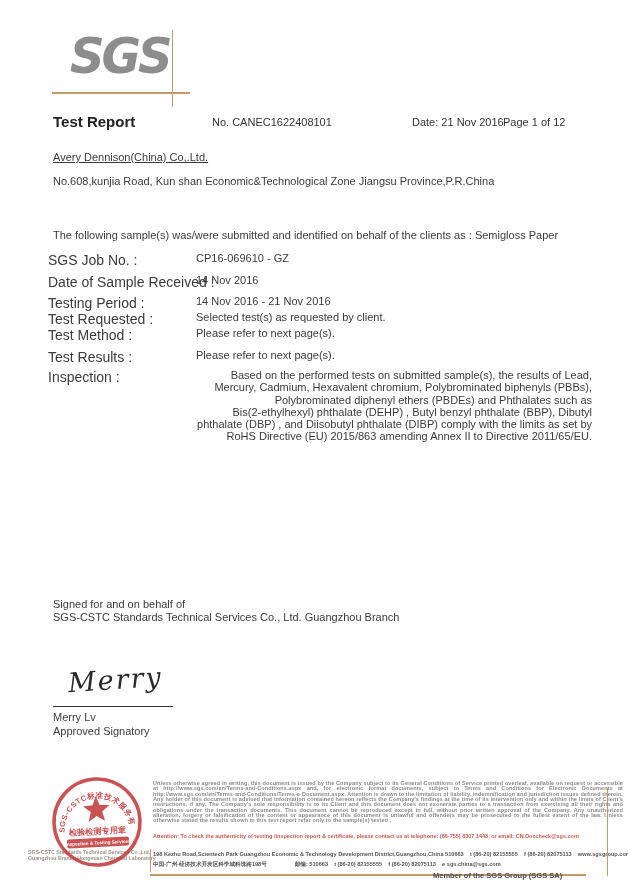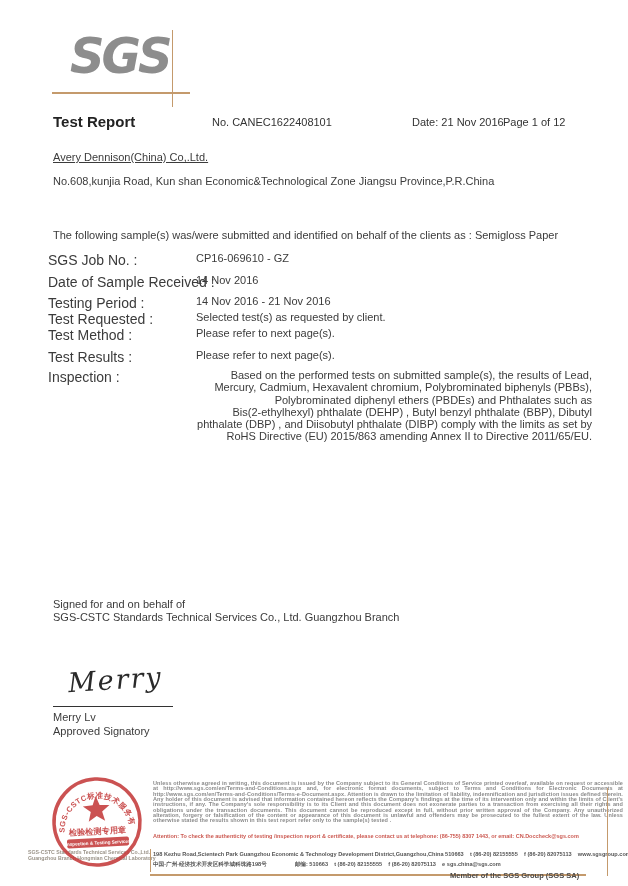--- a/index.html
+++ b/index.html
@@ -58,21 +58,21 @@
   .attention {
     left:153px; top:834px; width:470px; font-size:5.5px; line-height:5.6px;
     color:#cc5a52; font-weight:bold;
   }
   .addr { font-size:5.6px; color:#555; white-space:pre; font-weight:bold; }
   .addr1 { left:153px; top:851px; }
   .addr2 { left:153px; top:861px; }
   .addr-tick  { left:150px; top:849px; width:1px; height:23px; background:#c49a6c; }
   .foot-hline { left:150px; top:874px; width:436px; height:1.5px; background:#c49a6c; }
   .foot-vline { left:607px; top:788px; width:1px; height:88px; background:#c49a6c; }
-  .member { left:450px; top:871px; font-size:7.5px; font-weight:bold; color:#4a4a4a;text-align:right; }
+  .member { left:433px; top:871px; font-size:7.5px; font-weight:bold; color:#4a4a4a;text-align:right; }
 
   .seal-company { left:28px; top:849px; font-size:5.2px; line-height:6.2px;
     color:#9a9388; font-weight:bold; white-space:pre-line; }
 
   .stamp { left:42px; top:767px; width:110px; height:110px; opacity:0.88;
     transform:rotate(-3deg); }
 </style>
 </head>
 <body>
 

